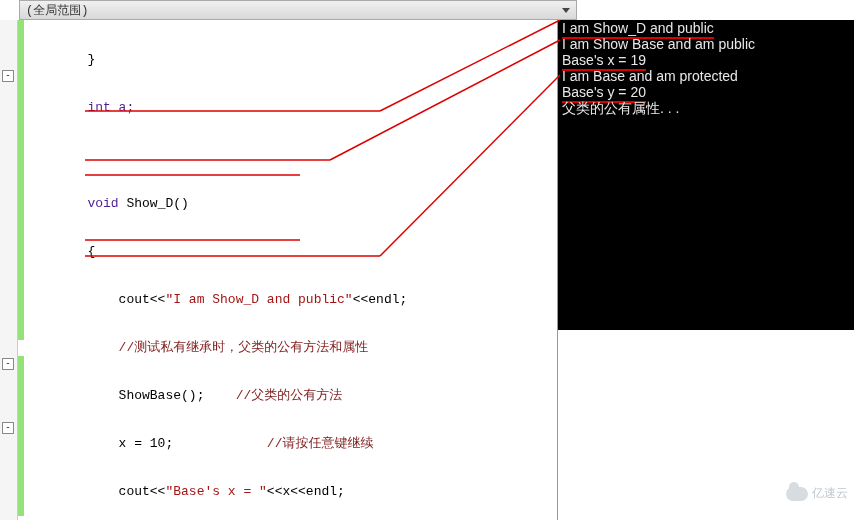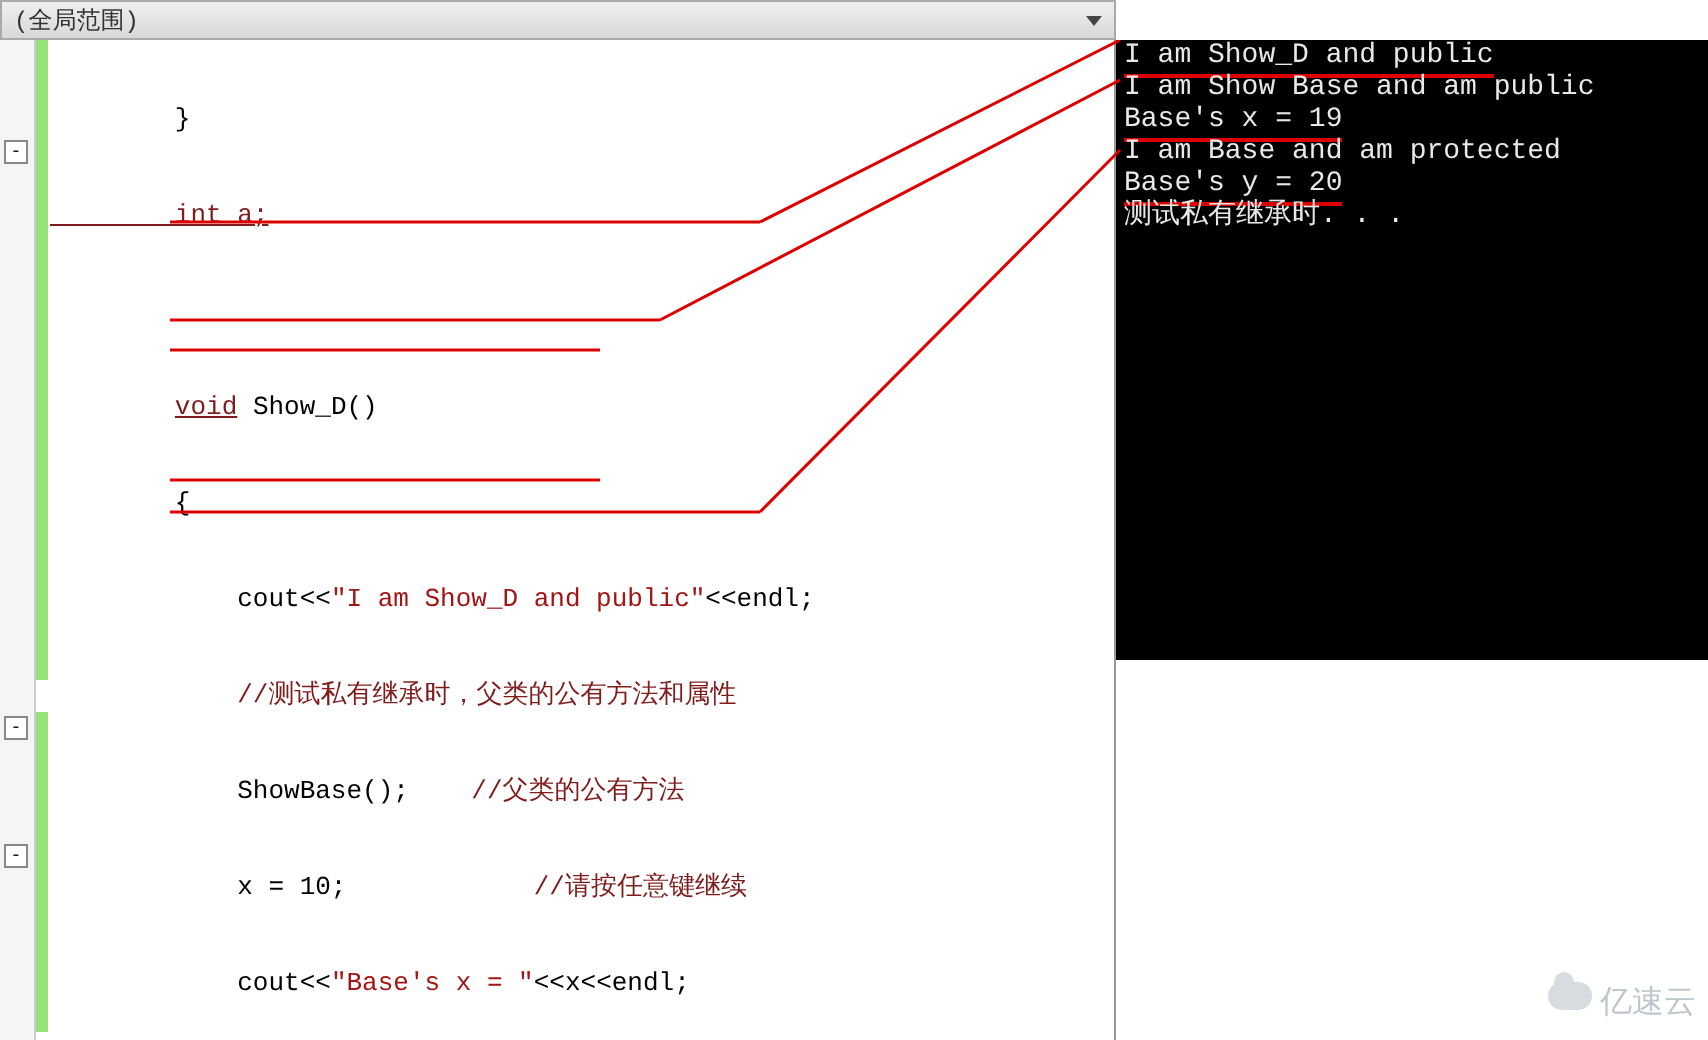--- a/index.html
+++ b/index.html
@@ -13,20 +13,21 @@
   position: relative;
 }
 .topbar {
   height: 20px;
   background: linear-gradient(#f0f0f0, #d8d8d8);
   border: 1px solid #aaa;
   display: flex;
   align-items: center;
   font-size: 12px;
   width: 558px;
+  margin-left: 19px;
 }
 .dropdown {
   padding: 1px 6px;
   color: #333;
   display: flex;
   align-items: center;
   gap: 4px;
 }
 .main {
   display: flex;
@@ -70,28 +71,28 @@
   cursor: pointer;
 }
 .code-body {
   position: absolute;
   left: 25px;
   top: 0;
   right: 0;
   white-space: pre;
 }
 .ln { height: 16px; }
-.kw { color: #7f1d1d; text-decoration: underline; }
+.kw { color: #4c1d95; }
 .cm { color: #7f1d1d; }
 .str { color: #a31515; }
 .console-pane {
   flex: 1;
   background: #000;
   color: #e8e8e8;
-  font-family: Liberation Mono, monospace;
+  font-family: Liberation Sans, sans-serif;
   font-size: 14px;
   line-height: 16px;
   padding: 0 4px;
   height: 310px;
   position: relative;
 }
 .console-line { white-space: pre; }
 .red-underline {
   border-bottom: 2px solid #d00;
   padding-bottom: 1px;
@@ -100,24 +101,25 @@
   position: absolute;
   left: 0;
   top: 20px;
   width: 854px;
   height: 500px;
   pointer-events: none;
 }
 .watermark {
   position: absolute;
   right: 6px;
-  bottom: 8px;
-  font-size: 16px;
+  bottom: 18px;
+  font-size: 12px;
   color: #bfc6cd;
   display: flex;
+  align-items: center;
   gap: 4px;
   font-family: Arial, sans-serif;
 }
 .watermark-cloud {
   width: 22px;
   height: 14px;
   border-radius: 8px;
   background: #d7dce1;
   position: relative;
 }
@@ -193,21 +195,21 @@
       
     </div>
   </div>
 
   <div class="console-pane">
     <div class="console-line"><span class="red-underline">I am Show_D and public</span></div>
     <div class="console-line"><span>I am Show Base and am public</span></div>
     <div class="console-line"><span class="red-underline">Base's x = 19</span></div>
     <div class="console-line"><span>I am Base and am protected</span></div>
     <div class="console-line"><span class="red-underline">Base's y = 20</span></div>
-    <div class="console-line"><span>测试私有继承时. . .</span></div>
+    <div class="console-line"><span>父类的公有属性. . .</span></div>
   </div>
 </div>
 
 <svg class="lines">
   <line x1="85" y1="91" x2="380" y2="91" stroke="#d00" stroke-width="1.5"></line>
   <line x1="380" y1="91" x2="560" y2="0" stroke="#d00" stroke-width="1.5"></line>
   <line x1="85" y1="140" x2="330" y2="140" stroke="#d00" stroke-width="1.5"></line>
   <line x1="330" y1="140" x2="560" y2="20" stroke="#d00" stroke-width="1.5"></line>
   <line x1="85" y1="155" x2="300" y2="155" stroke="#d00" stroke-width="1.5"></line>
   <line x1="85" y1="220" x2="300" y2="220" stroke="#d00" stroke-width="1.5"></line>

